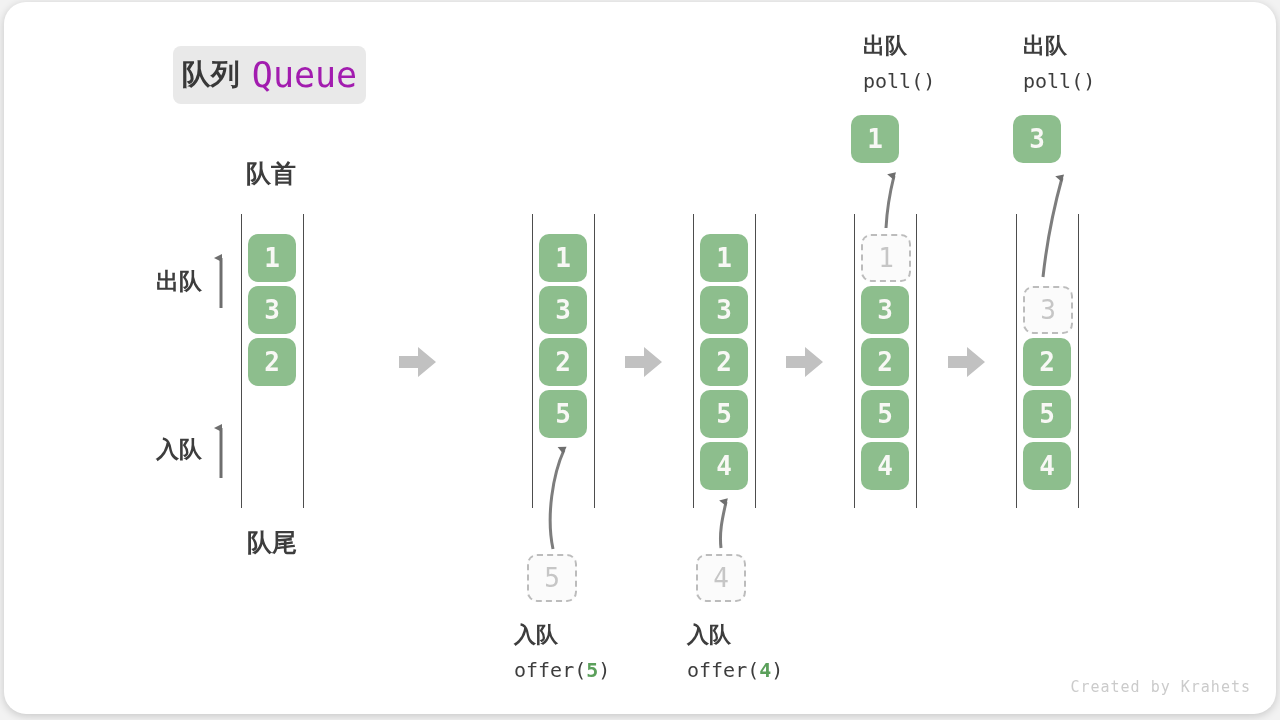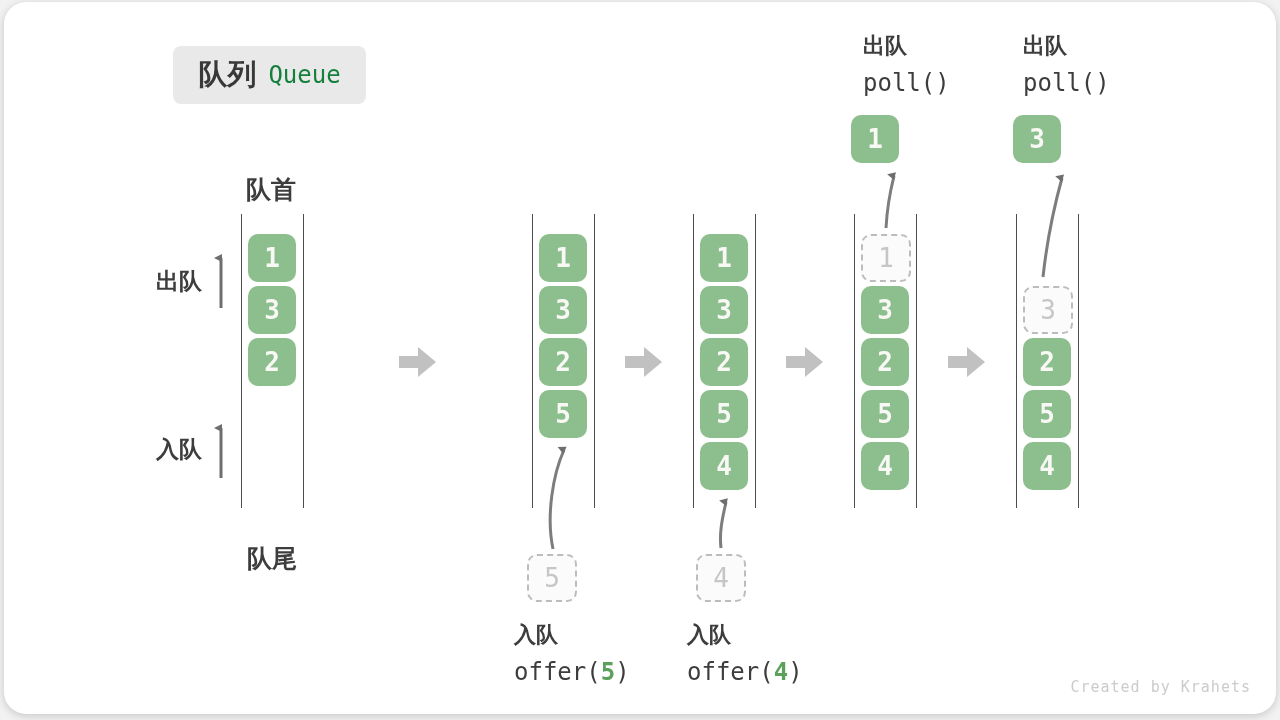--- a/index.html
+++ b/index.html
@@ -14,43 +14,43 @@
 
   .abs { position: absolute; }
 
   
   #title-chip {
     position: absolute; left: 169px; top: 44px; width: 193px; height: 58px;
     background: #e9e9e9; border-radius: 8px;
     display: flex; align-items: center; justify-content: center; gap: 12px;
   }
   #title-zh { font-size: 29px; font-weight: bold; color: #383838; }
-  #title-en { font-family: "DejaVu Sans Mono", monospace; font-size: 24px; color: #15803d; }
+  #title-en { font-family: "DejaVu Sans Mono", monospace; font-size: 35px; color: #a21caf; }
 
   .cn-label { font-weight: bold; color: #3d3d3d; font-size: 23px; white-space: nowrap; }
-  .cn-label.big { font-size: 25px; margin-top: 16px; }
+  .cn-label.big { font-size: 25px; }
 
   
   .rail { position: absolute; width: 0; top: 212px; height: 294px;
           border-left: 1.6px solid #4d4d4d; }
   .qbox {
     position: absolute; width: 48px; height: 48px; border-radius: 10px;
     background: #8dbe8d; color: #f8f8f5;
     display: flex; align-items: center; justify-content: center;
     font-family: "DejaVu Sans Mono", monospace; font-size: 26px; font-weight: bold;
   }
   .qbox.dashed {
     background: #fbfbfb; border: 2px dashed #bcbcbc; color: #c6c6c6;
     width: 46px; height: 44px; font-weight: normal;
   }
 
   
   .op-label { position: absolute; white-space: nowrap; }
   .op-label .zh { font-weight: bold; color: #3d3d3d; font-size: 22px; margin-bottom: 8px; }
-  .op-label .code { font-family: "DejaVu Sans Mono", monospace; font-size: 24px; color: #3d3d3d; }
+  .op-label .code { font-family: "DejaVu Sans Mono", monospace; font-size: 20px; color: #3d3d3d; }
   .op-label .code .arg { color: #5ba05b; font-weight: bold; }
 
   
   .flow-arrow { position: absolute; top: 344px; width: 38px; height: 32px; }
 
   #overlay { position: absolute; left: 0; top: 0; width: 1280px; height: 720px;
              pointer-events: none; }
 
   #watermark {
     position: absolute; right: 25px; top: 676px;

